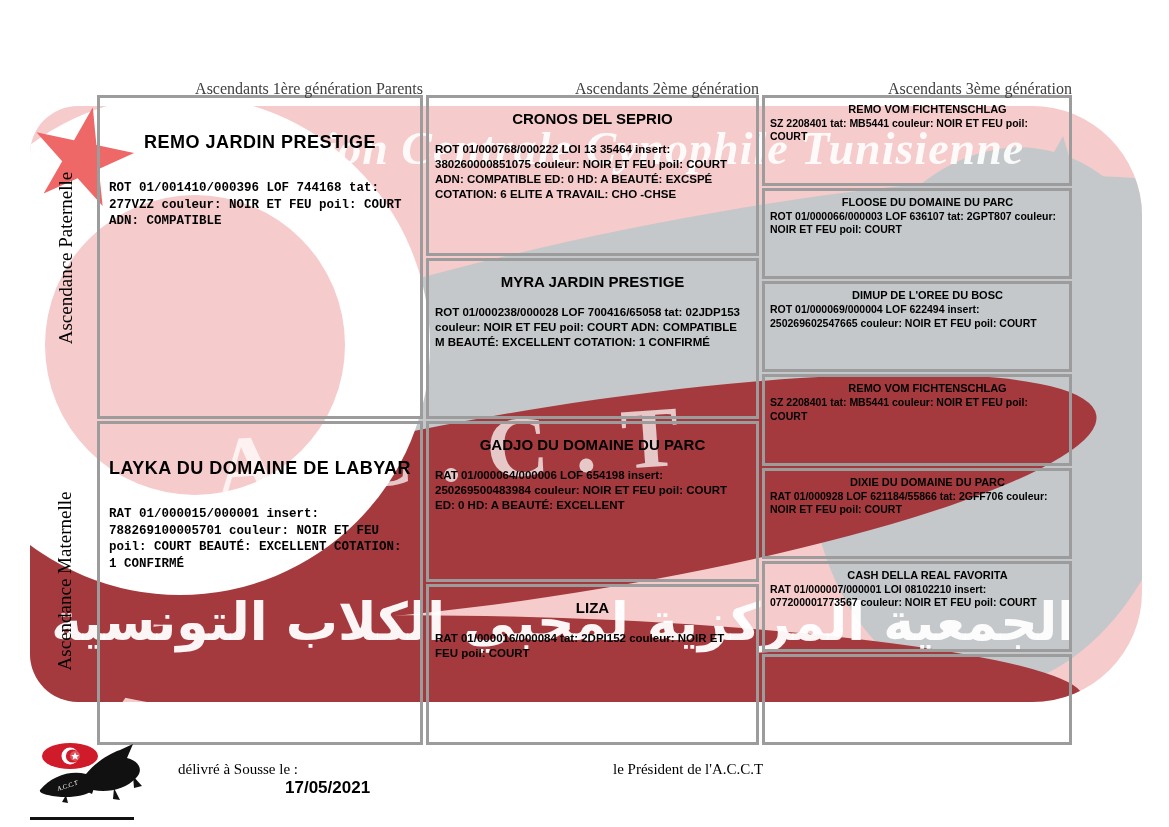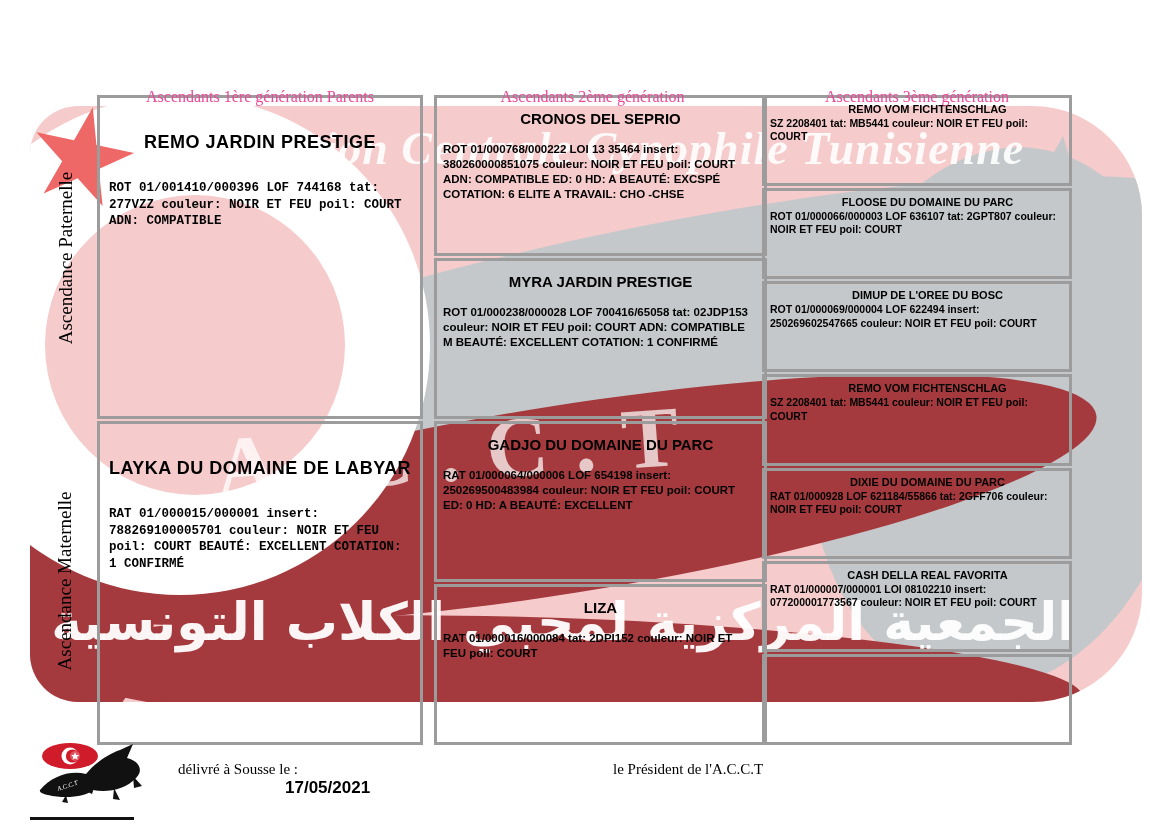--- a/index.html
+++ b/index.html
@@ -25,30 +25,30 @@
 
   .wm{position:absolute;color:rgba(255,255,255,.9);white-space:nowrap;}
   #wm-latin{left:128px;top:16px;width:1010px;font:italic bold 46px "Liberation Serif",serif;
             letter-spacing:1px;}
   #wm-acct{left:185px;top:295px;font:bold 86px "Liberation Serif",serif;letter-spacing:26px;
            color:rgba(255,255,255,.72);transform:rotate(-4deg);}
   #wm-arabic{left:55px;top:486px;width:990px;font:bold 52px "DejaVu Sans",sans-serif;
              color:rgba(255,255,255,.95);direction:rtl;text-align:left;}
 
   
-  .colhead{position:absolute;top:88px;font:16px "Liberation Serif",serif;color:#ec4899;
-           text-align:center;z-index:4;}
+  .colhead{position:absolute;top:80px;font:16px "Liberation Serif",serif;color:#404040;
+           text-align:right;z-index:4;}
   #head1{left:97px;width:326px;} #head2{left:426px;width:333px;} #head3{left:762px;width:310px;}
   .vlabel{position:absolute;width:260px;height:26px;text-align:center;
           font:19px "Liberation Serif",serif;color:#000;transform:rotate(-90deg);z-index:4;}
   #vlab-pat{left:-62px;top:245px;} #vlab-mat{left:-63px;top:568px;}
 
   
   .col{position:absolute;top:95px;height:650px;display:flex;flex-direction:column;gap:2px;z-index:3;}
-  #col1{left:97px;width:326px;} #col2{left:426px;width:333px;margin-left:8px;} #col3{left:762px;width:310px;}
+  #col1{left:97px;width:326px;} #col2{left:426px;width:333px;} #col3{left:762px;width:310px;}
   .cell{border:3px solid #9c9c9c;flex:1;overflow:hidden;box-sizing:border-box;background:transparent;}
   .name{text-align:center;font-weight:bold;color:#000;}
   .det{font-weight:bold;color:#000;}
   .g1 .name{font-size:18px;margin-top:34px;letter-spacing:.5px;text-align:center;}
   .g1 .det{font-size:12.5px;margin:27px 12px 0 9px;line-height:1.32;font-family:Liberation Mono, monospace;}
   .g2 .name{font-size:15px;margin-top:12px;}
   .g2 .det{font-size:11.5px;margin:15px 8px 0 6px;line-height:1.3;}
   .g3 .name{font-size:11px;margin-top:5px;padding-left:21px;}
   .g3 .det{font-size:10.5px;margin:2px 6px 0 5px;line-height:1.26;}
 

